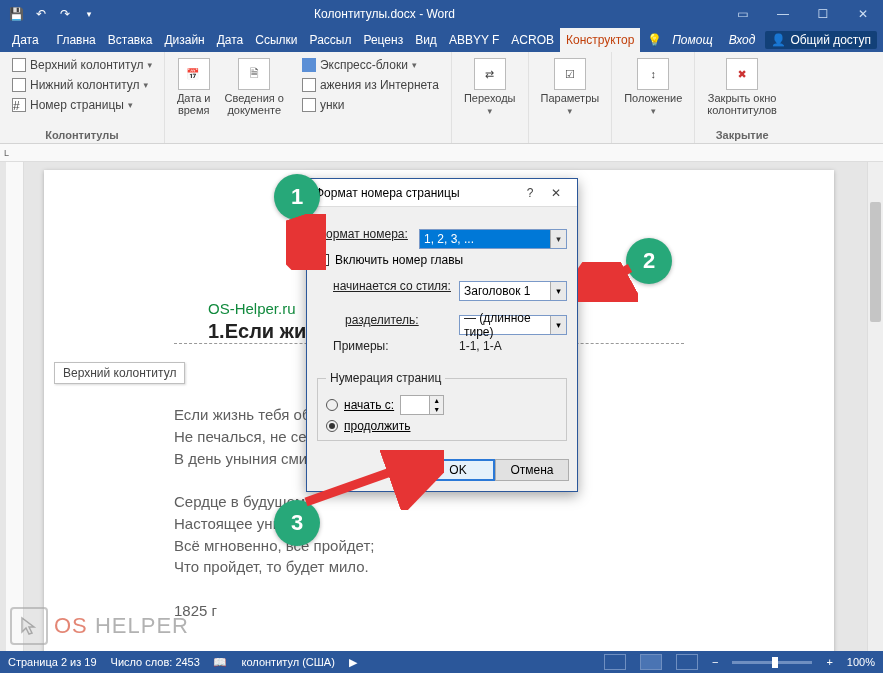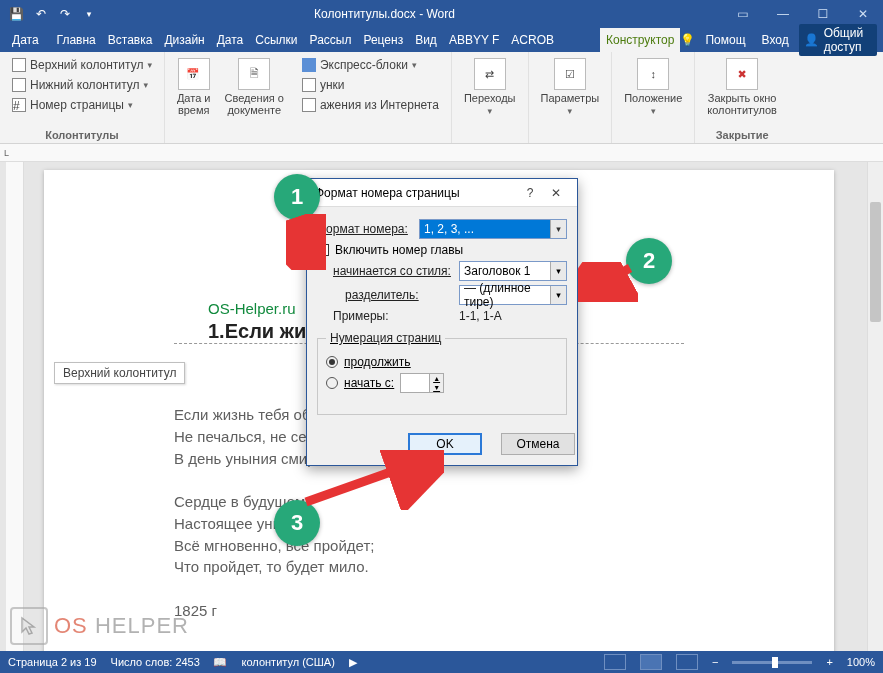--- a/index.html
+++ b/index.html
@@ -11,23 +11,23 @@
   .qat-btn { width: 22px; height: 22px; display: flex; align-items: center; justify-content: center; color:#fff; }
   .title-center { flex: 1; text-align: center; font-size: 12px; }
   .title-tool { padding: 0 10px; background: #124078; height: 28px; display:flex; align-items:center; }
   .winbtns { display:flex; }
   .winbtn { width: 40px; height: 28px; display:flex; align-items:center; justify-content:center; color:#cfe0f4; }
 
   
   .tabs { height: 24px; background: #2b579a; color: #fff; display:flex; align-items:stretch; font-size:12px; }
   .tab { padding: 0 6px; display:flex; align-items:center; white-space:nowrap; border-right: none; }
   .tab-file { padding: 0 12px; }
-  .tab.active { background: #f3f3f3; color: #4d7c0f; margin-left: 40px; }
+  .tab.active { background: #f3f3f3; color: #c2410c; }
   .tabs-right { margin-left:auto; display:flex; align-items:center; gap:4px; padding-right:6px; }
-  .tabs-right .tab { background: transparent; }
+  .tabs-right .tab { background: transparent; font-style: italic; }
   .share-btn { background:#124078; padding:2px 6px; display:flex; align-items:center; gap:4px; border-radius:2px; }
 
   
   .ribbon { height: 92px; background: #f3f3f3; border-bottom:1px solid #d4d4d4; display:flex; }
   .group { border-right:1px solid #e1e1e1; padding:4px 8px 2px 8px; display:flex; flex-direction:column; }
   .group-body { flex:1; display:flex; gap:6px; }
   .group-label { text-align:center; font-size:11px; color:#666; padding-top:2px;font-weight:bold; }
   .smallbtn { display:flex; align-items:center; gap:4px; font-size:12px; color:#444; padding:2px 4px; }
   .smallbtn .sq { width:14px; height:14px; background:#fff; border:1px solid #888; display:inline-block; }
   .col { display:flex; flex-direction:column; gap:2px; }
@@ -47,32 +47,32 @@
   .green-check { position:absolute; display:inline-block; color:#24a148; font-size:22px; font-weight:bold; }
 
   
   .dialog { position:absolute; left:306px; top:178px; width:272px; background:#f0f0f0; border:1px solid #2b579a; box-shadow:0 4px 12px rgba(0,0,0,.35); font-size:12px; }
   .dialog .dlg-title { height:28px; display:flex; align-items:center; padding:0 8px; background:#fff; border-bottom:1px solid #ddd; }
   .dlg-title .spacer { flex:1; }
   .dlg-title .dlg-btn { width:26px; text-align:center; color:#444; }
   .dlg-body { padding:8px 10px; }
   .row { display:flex; align-items:center; gap:6px; margin:4px 0; }
   .row label { width:120px; color:#222; }
-  .combo { flex:1; height:20px; border:1px solid #7a99c8; background:#fff; display:flex; align-items:center; padding:0 4px; font-size:12px; position:relative; }
+  .combo { flex:1; height:20px; border:1px solid #7a99c8; background:#fff; display:flex; align-items:center; padding:0 4px; font-size:12px; position:relative;margin-top:10px; }
   .combo .arrow { position:absolute; right:0; top:0; bottom:0; width:16px; border-left:1px solid #aaa; background:#e9e9e9; display:flex; align-items:center; justify-content:center; font-size:9px; }
   .combo.sel { background:#0078d7; color:#fff; }
-  .fieldset { border:1px solid #c8c8c8; margin-top:8px; padding:6px 8px 17px 8px;text-decoration:underline; }
+  .fieldset { border:1px solid #c8c8c8; margin-top:18px; padding:6px 8px 3px 8px; }
   .fieldset legend { font-size:12px; color:#222; padding:0 4px; }
   .radio-row { display:flex; align-items:center; gap:6px; margin:4px 0; }
   .radio { width:12px; height:12px; border:1px solid #555; border-radius:50%; display:inline-flex; align-items:center; justify-content:center; }
   .radio.checked::after { content:""; width:6px; height:6px; background:#333; border-radius:50%; }
   .spin { width:44px; height:20px; border:1px solid #aaa; background:#fff; display:inline-flex; }
   .spin .sbtns { width:14px; display:flex; flex-direction:column; border-left:1px solid #aaa;}
   .spin .sbtns div { flex:1; font-size:7px; display:flex; align-items:center; justify-content:center; background:#eee; }
-  .dlg-btns { display:flex; justify-content:flex-end; gap:19px; padding:10px 2px; }
+  .dlg-btns { display:flex; justify-content:flex-end; gap:0; padding:10px 8px; }
   .btn { width:74px; height:22px; border:1px solid #adadad; background:#e1e1e1; display:flex; align-items:center; justify-content:center; font-size:12px; }
   .btn.primary { border:2px solid #2b79d7; background:#e5f1fb; }
   .chk { width:12px; height:12px; border:1px solid #333; display:inline-flex; align-items:center; justify-content:center; background:#fff; font-size:10px; color:#111; }
   .static { color:#222; }
 
   
   .bubble { position:absolute; width:46px; height:46px; border-radius:50%; background:#27a879; color:#fff; font-size:22px; font-weight:600; display:flex; align-items:center; justify-content:center; box-shadow:0 1px 4px rgba(0,0,0,.3); }
   .arrow-red { position:absolute; color:#e63434; pointer-events:none; }
 
   
@@ -173,25 +173,25 @@
 документе</span>
       </div>
       <div class="col" style="margin-left:4px;">
         <div class="smallbtn">
             <span class="sq" style="background:#5b8fd6;border:none;"></span>
             <span>Экспресс-блоки</span> 
             <span class="drop">▾</span>
           </div>
         <div class="smallbtn">
             <span class="sq"></span>
+            <span>ажения из Интернета</span>
+          </div>
+        <div class="smallbtn">
+            <span class="sq"></span>
             <span>унки</span>
-          </div>
-        <div class="smallbtn">
-            <span class="sq"></span>
-            <span>ажения из Интернета</span>
           </div>
       </div>
     </div>
     <div class="group-label"></div>
   </div>
 
   <div class="group">
     <div class="group-body">
         <div class="bigbtn">
           <div class="ico">⇄</div>
@@ -299,33 +299,33 @@
         <span class="arrow">▾</span>
       </div>
     </div>
     <div class="row" style="padding-left:16px;">
       <label>Примеры:</label>
       <span class="static">1-1, 1-A</span>
     </div>
     <fieldset class="fieldset">
       <legend>Нумерация страниц</legend>
       <div class="radio-row">
-        <span class="radio checked"></span>
-        <span style="text-decoration:underline;">продолжить</span>
-      </div>
-      <div class="radio-row">
         <span class="radio"></span>
         <span style="text-decoration:underline;">начать с:</span>
         <span class="spin">
           <span style="flex:1;"></span>
           <span class="sbtns">
               <div>▲</div>
               <div>▼</div>
             </span>
         </span>
+      </div>
+      <div class="radio-row">
+        <span class="radio checked"></span>
+        <span style="text-decoration:underline;">продолжить</span>
       </div>
     </fieldset>
   </div>
   <div class="dlg-btns">
     <div class="btn primary">OK</div>
     <div class="btn">Отмена</div>
   </div>
 </div>
 
 <div class="bubble" style="left:274px; top:174px;">1</div>

